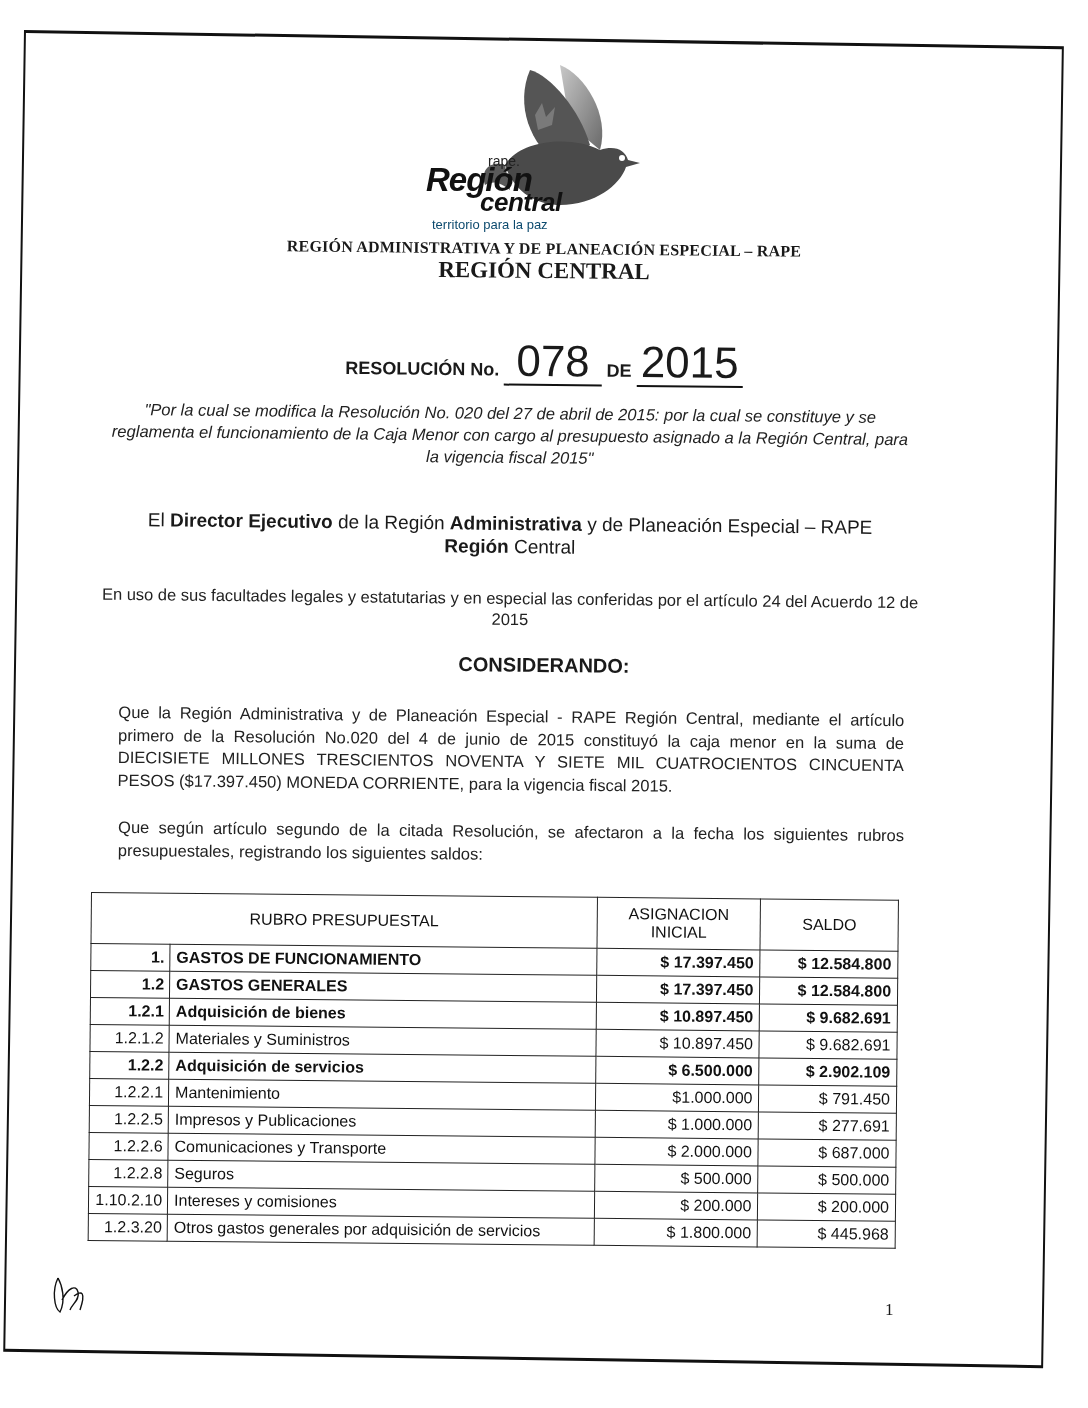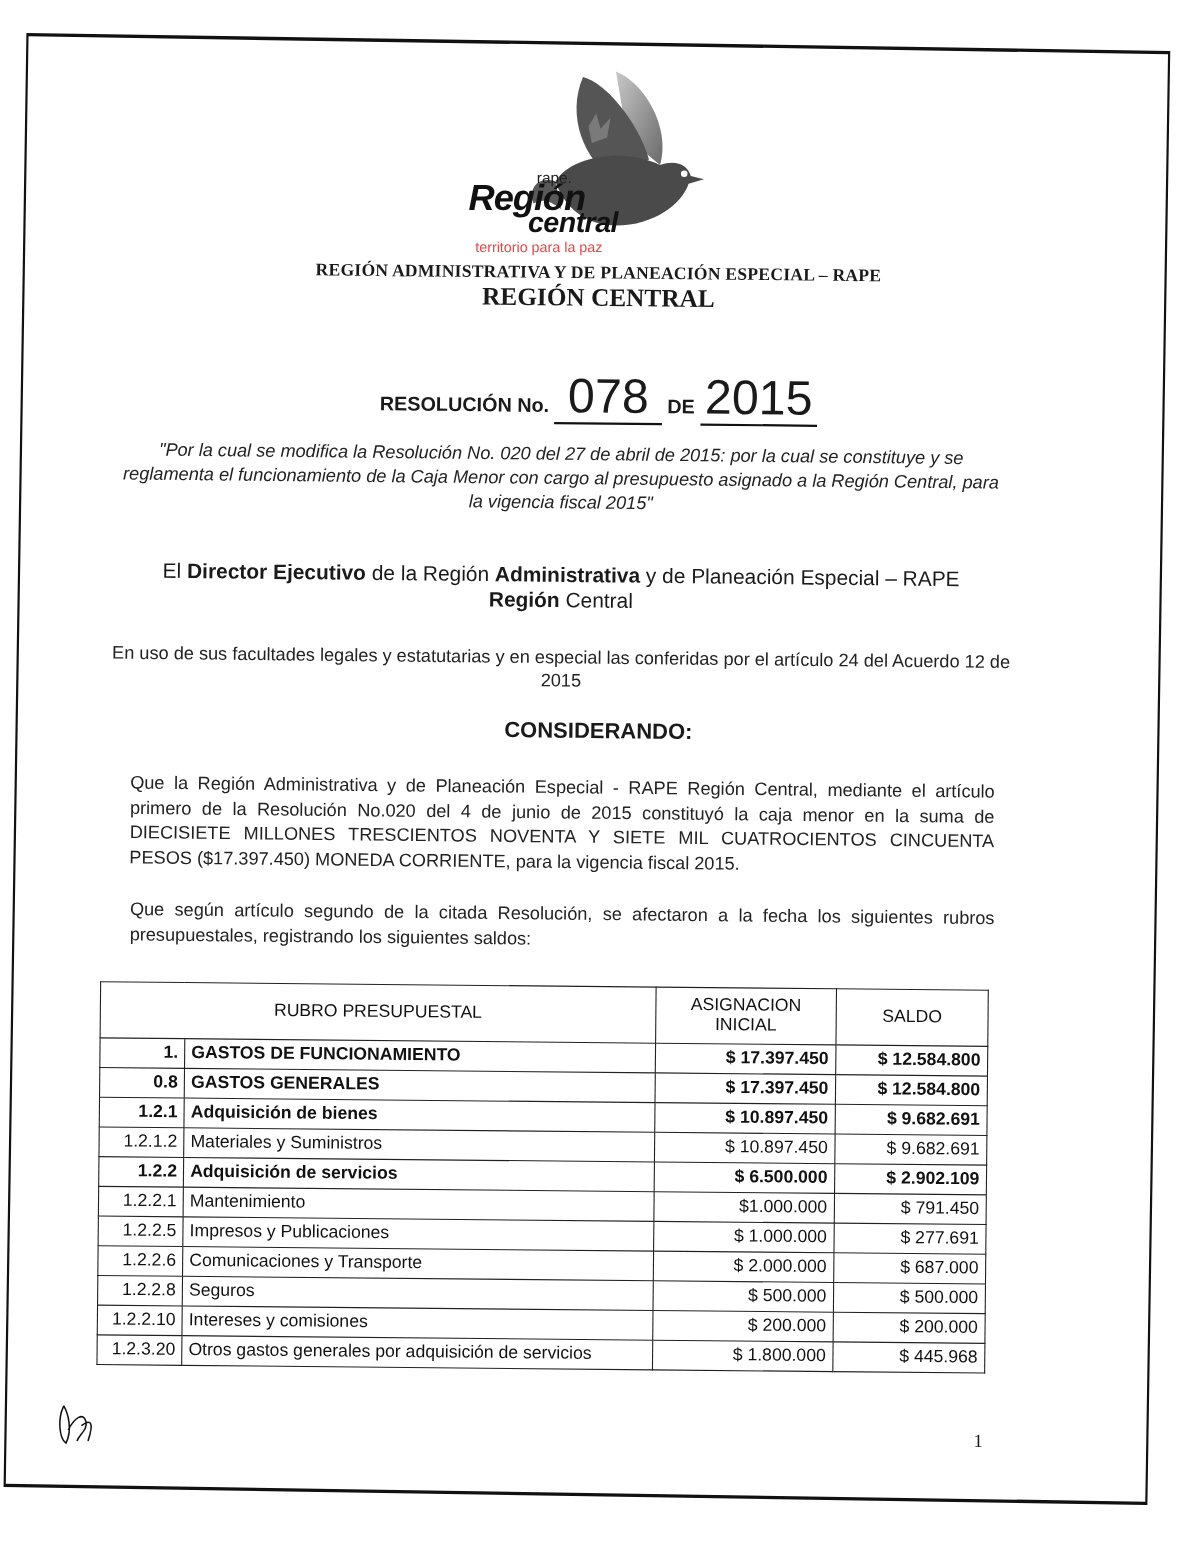--- a/index.html
+++ b/index.html
@@ -13,21 +13,21 @@
   .center { left: 0; right: 0; text-align: center; }
   .serif { font-family: "Liberation Serif", "DejaVu Serif", serif; }
   .sans { font-family: "Liberation Sans", "DejaVu Sans", sans-serif; }
 
   
   .logo { position: absolute; left: 410px; top: 55px; width: 250px; height: 160px; }
   .logo svg { position: absolute; left: 0; top: 0; }
   .logo-rape { position: absolute; left: 78px; top: 98px; font-size: 14px; color: #222; }
   .logo-region { position: absolute; left: 16px; top: 106px; font-style: italic; font-weight: bold; font-size: 33px; letter-spacing: -1px; color: #111; }
   .logo-central { position: absolute; left: 70px; top: 132px; font-style: italic; font-weight: bold; font-size: 26px; letter-spacing: -0.5px; color: #111; }
-  .logo-tagline { position: absolute; left: 22px; top: 162px; font-size: 13px; color: #ef4444; white-space: nowrap; }
+  .logo-tagline { position: absolute; left: 22px; top: 162px; font-size: 13px; color: #0c4a6e; white-space: nowrap; }
 
   .org-line1 { top: 240px; font-size: 16px; font-weight: bold; letter-spacing: 0.2px; transform: rotate(0.6deg); }
   .org-line2 { top: 258px; font-size: 23px; font-weight: bold; transform: rotate(0.6deg); }
 
   .res-line { top: 338px; font-size: 18px; font-weight: bold; transform: rotate(0.6deg); }
   .res-line .res-num { font-weight: normal; font-size: 44px; display: inline-block; border-bottom: 2px solid #111; padding: 0 12px; line-height: 46px; }
   .res-line .res-de { font-size: 18px; }
   .res-line .res-year { font-weight: normal; font-size: 44px; display: inline-block; border-bottom: 2px solid #111; padding: 0 4px; line-height: 46px; }
 
   .subtitle { top: 402px; left: 110px; width: 800px; font-style: italic; font-size: 16.5px; line-height: 22px; text-align: center; color: #222; transform: rotate(0.6deg); }
@@ -128,21 +128,21 @@
     </tr>
   </thead>
   <tbody id="table-body">
       <tr class="bold">
         <td class="c-code">1.</td>
         <td class="c-name">GASTOS DE FUNCIONAMIENTO</td>
         <td class="c-asig">$ 17.397.450</td>
         <td class="c-saldo">$ 12.584.800</td>
       </tr>
       <tr class="bold">
-        <td class="c-code">0.8</td>
+        <td class="c-code">1.2</td>
         <td class="c-name">GASTOS GENERALES</td>
         <td class="c-asig">$ 17.397.450</td>
         <td class="c-saldo">$ 12.584.800</td>
       </tr>
       <tr class="bold">
         <td class="c-code">1.2.1</td>
         <td class="c-name">Adquisición de bienes</td>
         <td class="c-asig">$ 10.897.450</td>
         <td class="c-saldo">$ 9.682.691</td>
       </tr>
@@ -176,21 +176,21 @@
         <td class="c-asig">$ 2.000.000</td>
         <td class="c-saldo">$ 687.000</td>
       </tr>
       <tr>
         <td class="c-code">1.2.2.8</td>
         <td class="c-name">Seguros</td>
         <td class="c-asig">$ 500.000</td>
         <td class="c-saldo">$ 500.000</td>
       </tr>
       <tr>
-        <td class="c-code">1.2.2.10</td>
+        <td class="c-code">1.10.2.10</td>
         <td class="c-name">Intereses y comisiones</td>
         <td class="c-asig">$ 200.000</td>
         <td class="c-saldo">$ 200.000</td>
       </tr>
       <tr>
         <td class="c-code">1.2.3.20</td>
         <td class="c-name">Otros gastos generales por adquisición de servicios</td>
         <td class="c-asig">$ 1.800.000</td>
         <td class="c-saldo">$ 445.968</td>
       </tr>

